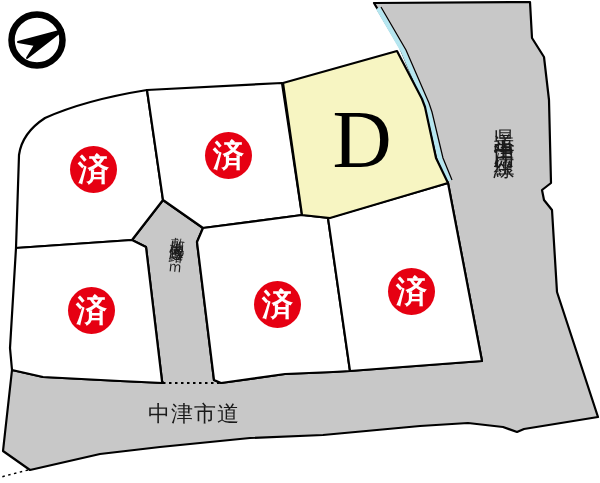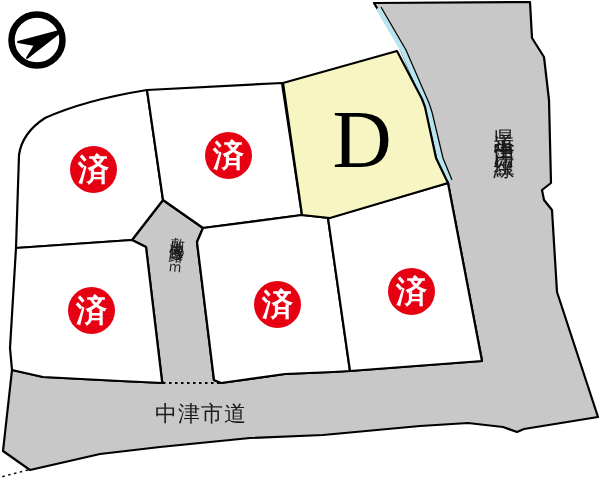--- a/index.html
+++ b/index.html
@@ -8,21 +8,21 @@
     font-family:"Liberation Sans",sans-serif;
   }
   #base-svg{position:absolute;left:0;top:0;width:600px;height:483px;}
   .v-label{
     position:absolute;writing-mode:vertical-rl;text-orientation:upright;
     color:#1a1a1a;white-space:nowrap;
   }
   #pref-road-label{left:490px;top:112px;font-size:21px;letter-spacing:5px;}
   #internal-road-label{left:167px;top:226px;font-size:15px;letter-spacing:2.5px;
     transform:rotate(6deg);transform-origin:50% 50%;}
-  #city-road-label{position:absolute;left:155px;top:399px;font-size:22px;
+  #city-road-label{position:absolute;left:148px;top:399px;font-size:22px;
     letter-spacing:1px;color:#1a1a1a;}
   .sold-badge{
     position:absolute;width:47px;height:47px;border-radius:50%;
     background:#e60012;color:#ffffff;display:flex;align-items:center;justify-content:center;
     font-size:31px;line-height:1;font-weight:bold;
   }
   #badge-a{left:70px;top:146px;}
   #badge-b{left:205px;top:132px;}
   #badge-e{left:68px;top:287px;}
   #badge-f{left:254px;top:281px;}

